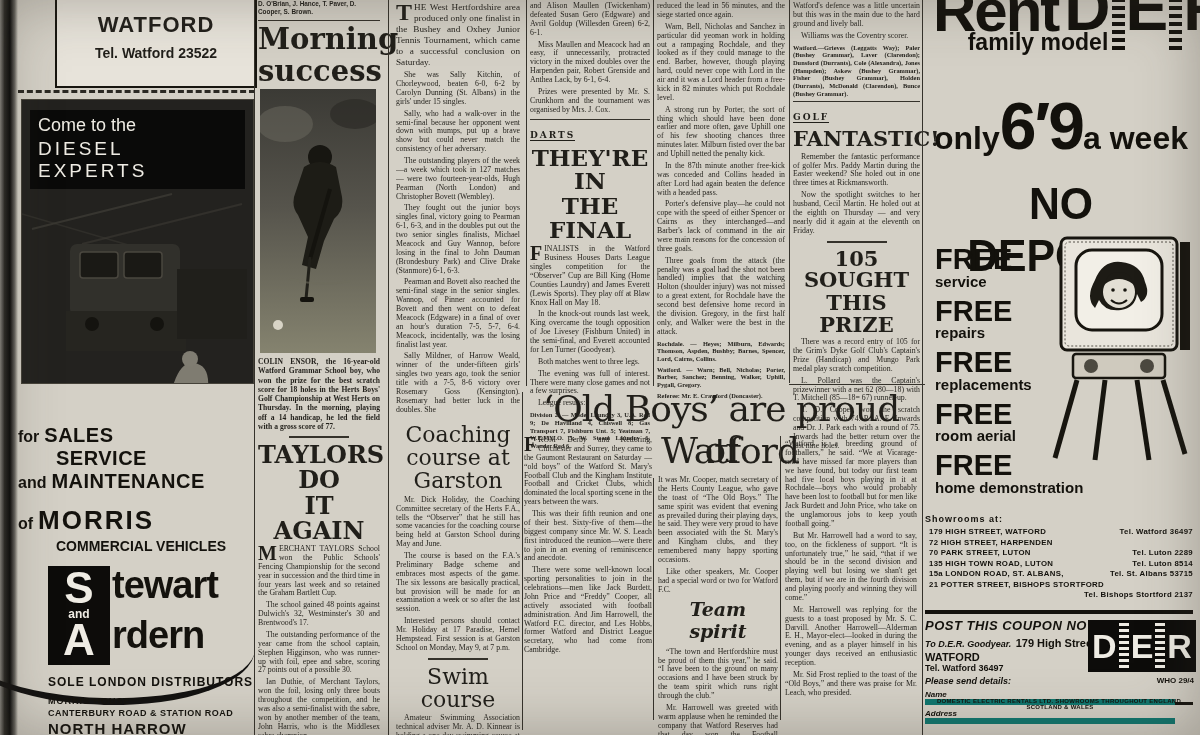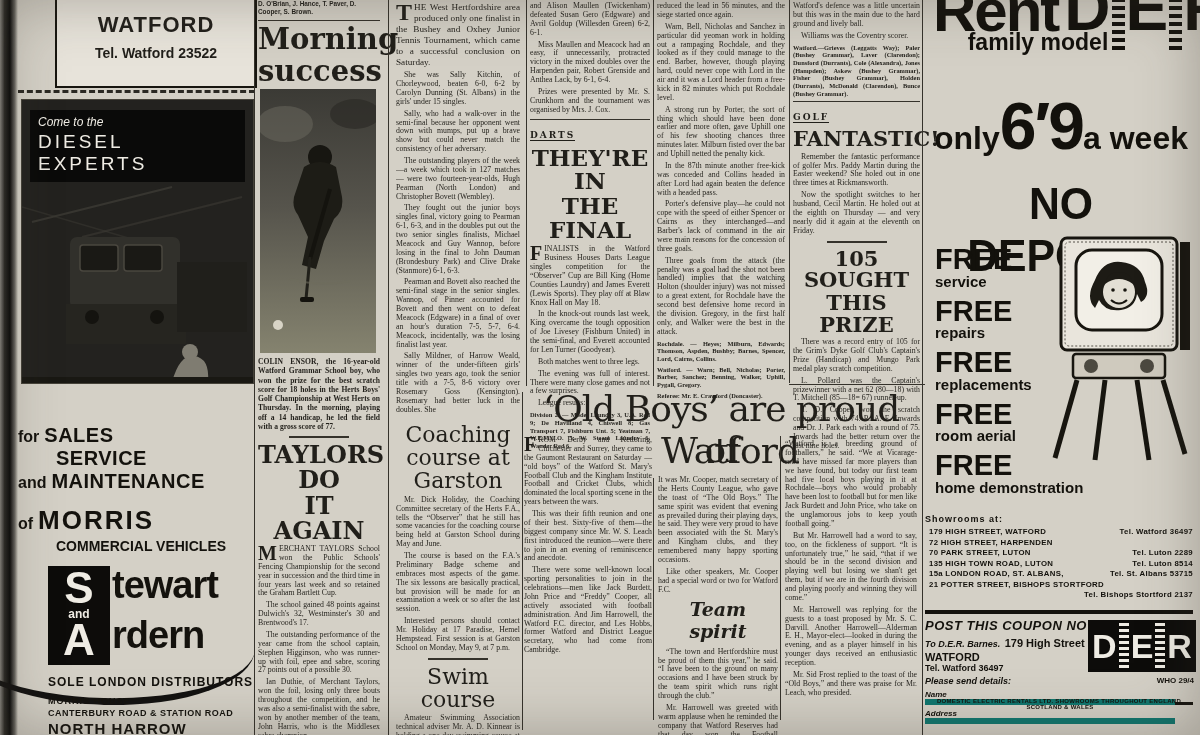--- a/index.html
+++ b/index.html
@@ -33,21 +33,21 @@
   .names{font-family:"Liberation Sans",sans-serif;font-size:6.4px;font-weight:bold;line-height:1.25;}
   
   .ad-topleft{left:55px;top:0;width:198px;height:86px;background:#e7e3da;border:2px solid #17150f;
         border-top:none;text-align:center;font-family:"Liberation Sans",sans-serif;}
   .ad-topleft .city{font-size:22px;font-weight:bold;margin-top:12px;letter-spacing:1px;}
   .ad-topleft .tel{font-size:14px;font-weight:bold;margin-top:7px;}
   .ad-diesel{left:22px;top:100px;width:231px;height:283px;background:#23221f;overflow:hidden;
         box-shadow:0 0 0 1px #454239;}
   .diesel-label{margin:10px 8px 0;background:#0a0a09;color:#efece4;padding:5px 8px 7px;
         font-family:"Liberation Sans",sans-serif;}
-  .diesel-label .tag{font-size:12px;font-style:italic;}
+  .diesel-label .tag{font-size:18px;}
   .diesel-label .ttl{font-size:19px;letter-spacing:3px;margin-top:2px;}
   .ad-morris{left:18px;top:424px;width:237px;font-family:"Liberation Sans",sans-serif;color:#14120d;}
   .mline{display:flex;align-items:baseline;gap:5px;font-weight:bold;}
   .mw-sm{font-size:16px;}
   .mw-lg{font-size:20px;letter-spacing:.5px;}
   .mw-xl{font-size:26px;font-weight:bold;letter-spacing:2px;}
   .ml-ind{margin-left:38px;}
   .morris-logo{display:flex;margin:12px 0 0 30px;}
   .logo-box{background:#0d0c0a;color:#efece4;width:62px;text-align:center;padding:2px 0 4px;}
   .logo-box .big{font-size:44px;font-weight:bold;line-height:.92;display:block;}
@@ -408,21 +408,21 @@
         <span class="tel">Tel. St. Albans 53715</span>
       </div>
       <div class="show-row" style="flex-wrap:wrap;">
         <span>21 POTTER STREET, BISHOPS STORTFORD</span>
         <span class="tel" style="margin-left:auto;">Tel. Bishops Stortford 2137</span>
       </div>
     </div>
     <div class="coupon">
       <div class="post">POST THIS COUPON NOW</div>
       <div>
-        <span class="ln it">To D.E.R. Barnes.</span>
+        <span class="ln it">To D.E.R. Goodyear.</span>
         <span class="ln" style="font-size:11px;">179 High Street</span>
       </div>
       <div class="ln" style="font-size:11px;">WATFORD</div>
       <div class="ln">Tel. Watford 36497</div>
       <div class="ln it" style="margin-top:3px;">Please send details:</div>
       <div class="field">Name</div>
       <div class="field">Address</div>
     </div>
     <div class="der-logo">
       <span class="l">D</span>

